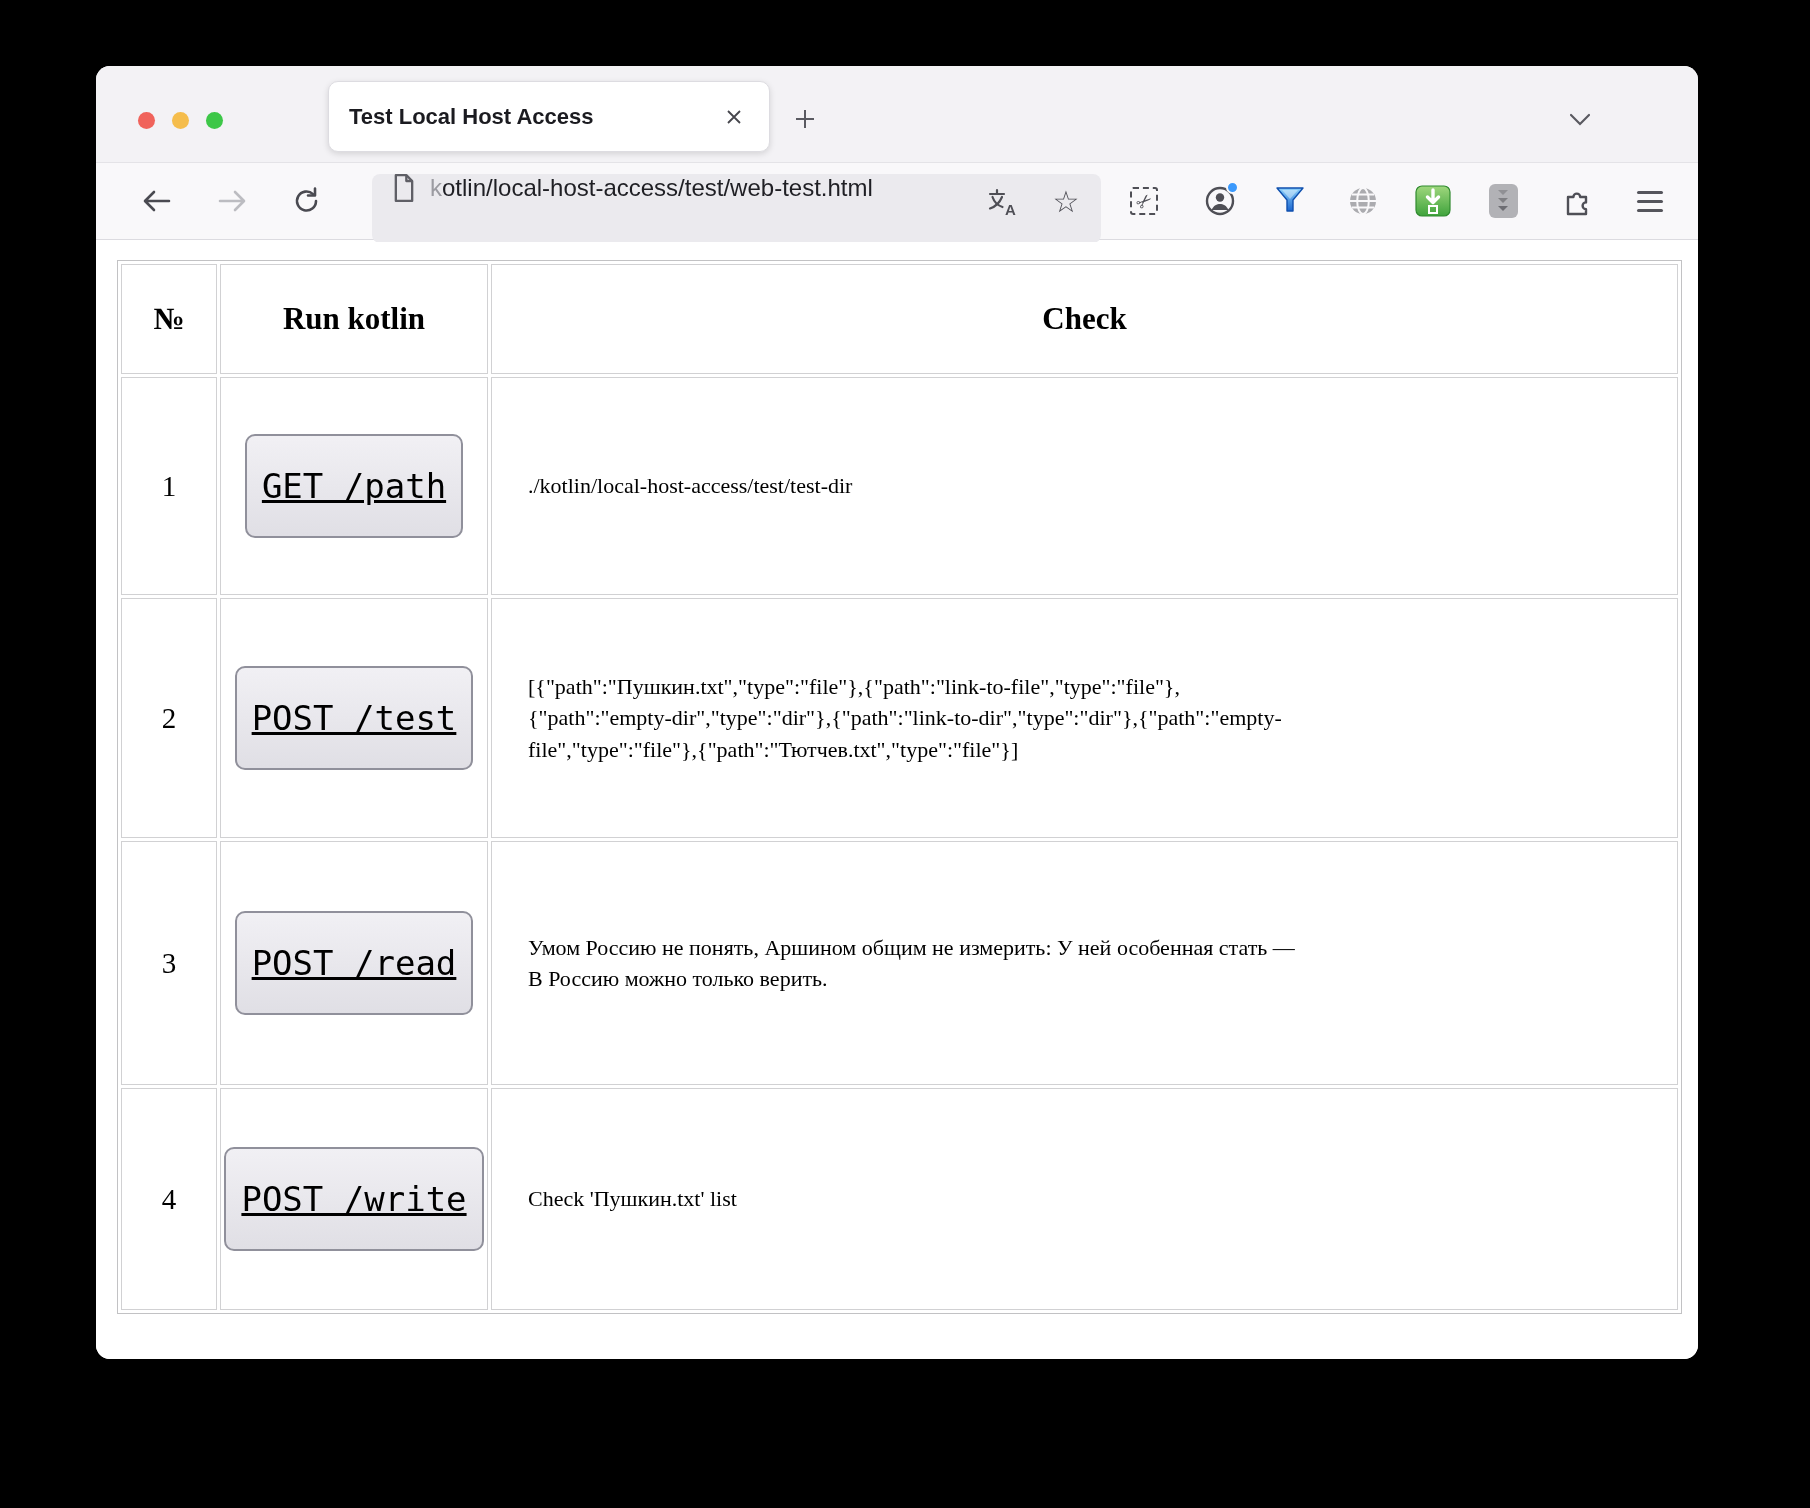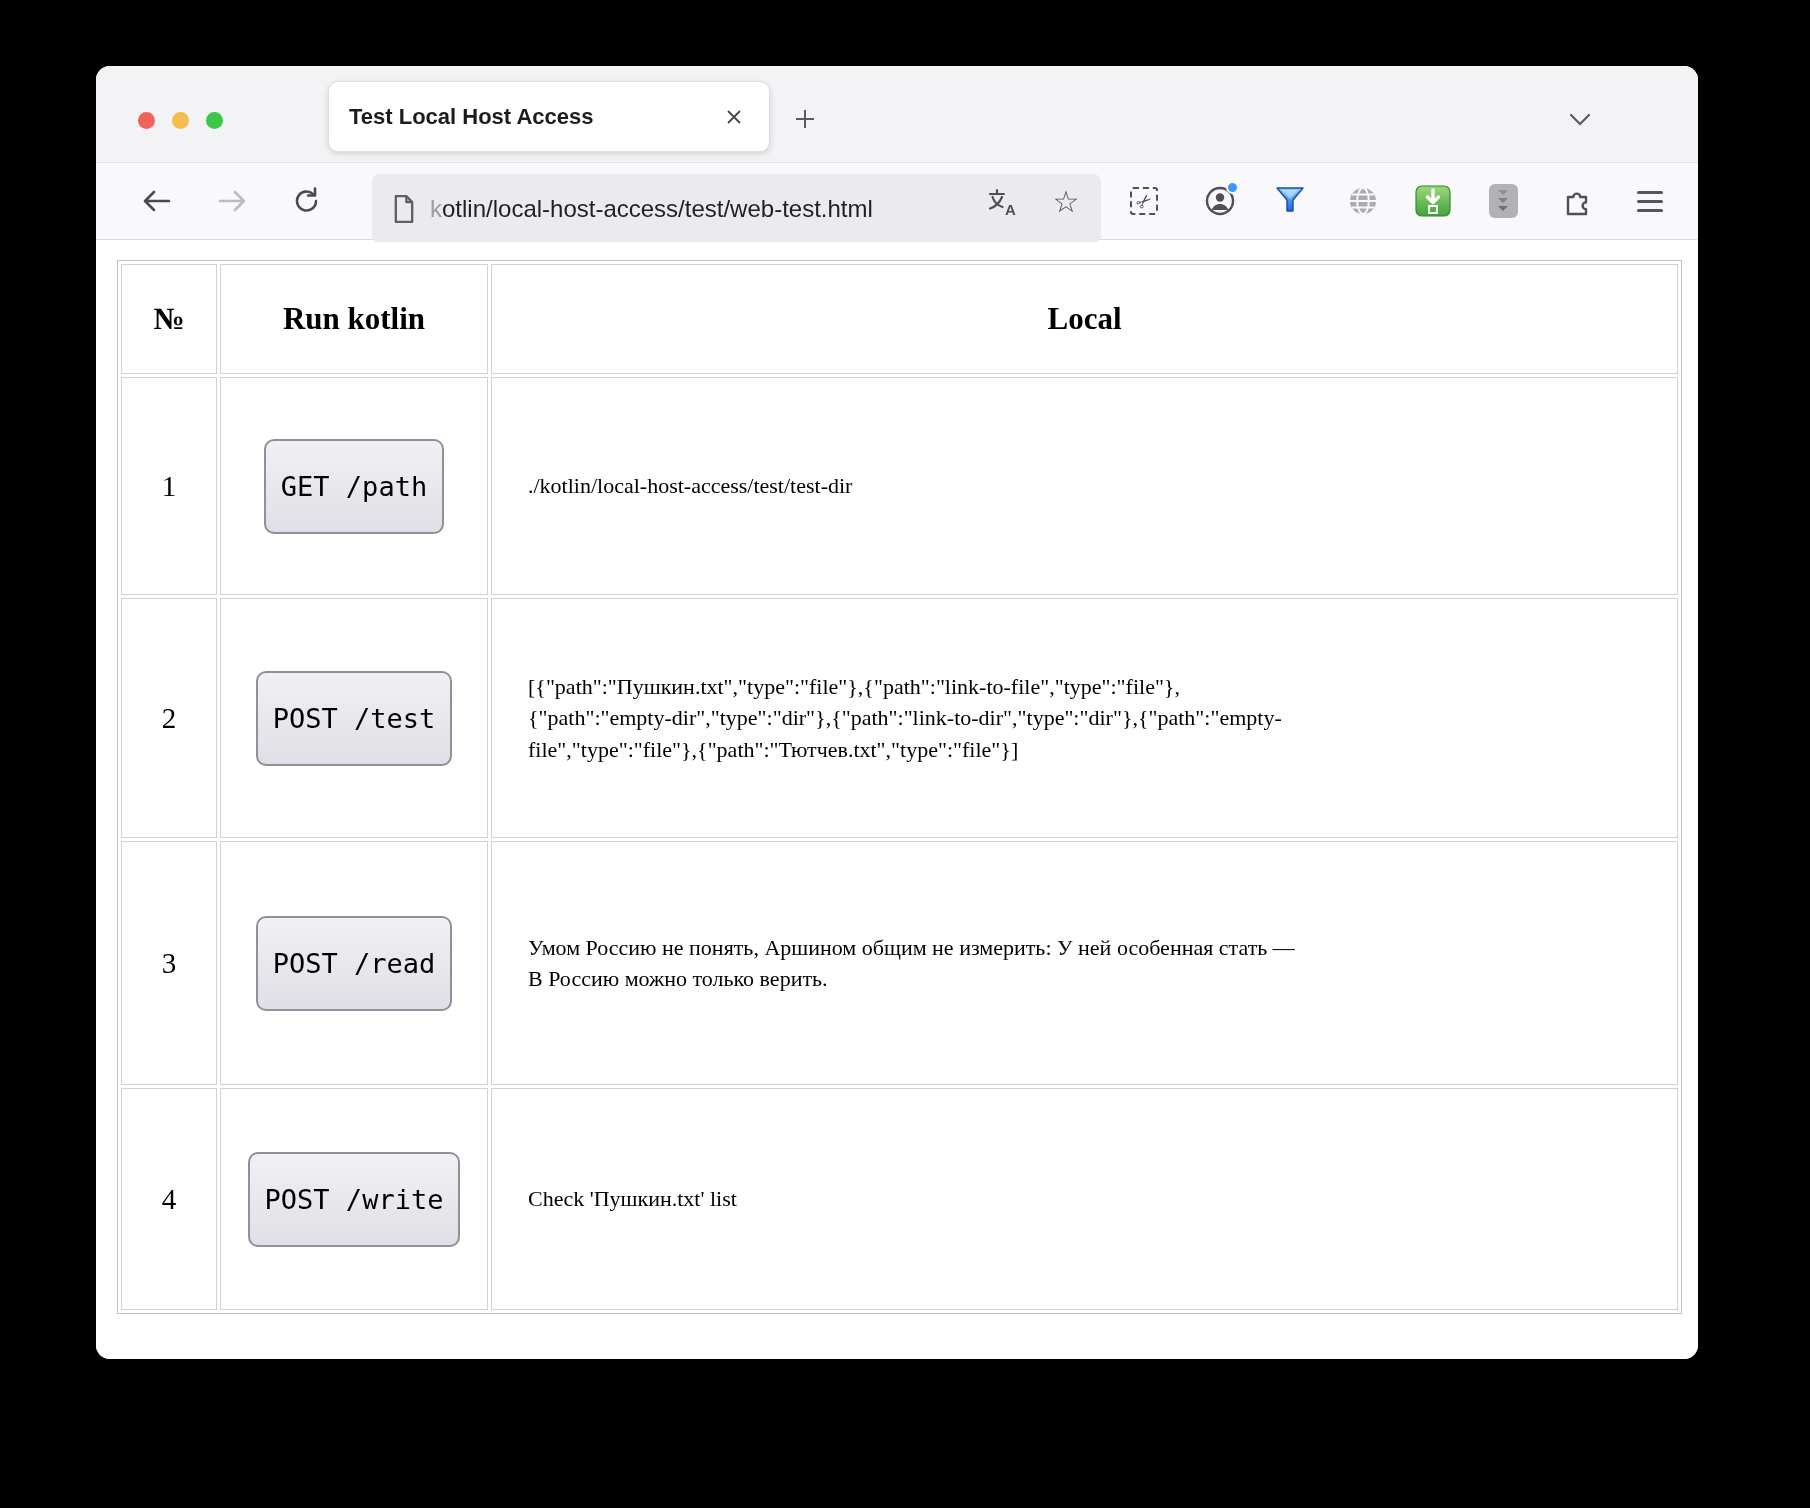--- a/index.html
+++ b/index.html
@@ -18,21 +18,21 @@
         display:flex; align-items:center; padding:0 20px; }
   .tab-title{ flex:1; font-size:22px; color:#1b1b20; white-space:nowrap; overflow:hidden;font-weight:bold; }
   .iconbtn{ display:flex; align-items:center; justify-content:center; width:40px; height:40px; border-radius:6px; }
   .tabbar .newtab{ position:absolute; left:689px; top:33px; }
   .tabbar .tabs-chevron{ position:absolute; left:1464px; top:34px; }
 
   
   .toolbar{ position:relative; height:77px; background:#f9f8fa; border-bottom:1px solid #dcdbe0; }
   .toolbar .iconbtn{ position:absolute; top:18px; }
   .urlbar{ position:absolute; left:276px; top:11px; width:729px; height:69px;
-           background:#ebeaee; border-radius:8px; display:flex; align-items:center; }
+           background:#ebeaee; border-radius:8px; display:flex; }
   .urlbar .doc{ margin-left:20px; display:flex; }
   .url-text{ margin-left:14px; font-size:24px; color:#1f1f24; white-space:nowrap; }
   .url-fade{ color:#9b9ba1; }
   .urlbar .inbtn{ position:absolute; top:8px; }
   .star-glyph{ font-family:"DejaVu Sans", sans-serif; font-size:30px; color:#4f4f56; line-height:1; }
   .snipbox{ width:28px; height:28px; border:2.4px dashed #4f4f56; border-radius:3px;
             display:flex; align-items:center; justify-content:center; }
   .snipbox span{ font-family:"DejaVu Sans", sans-serif; font-size:19px; color:#4f4f56; transform:rotate(-42deg); }
   .badge{ position:absolute; right:1px; top:0; width:13px; height:13px; border-radius:50%;
           background:#3b99fc; border:2px solid #f9f8fa; }
@@ -45,23 +45,23 @@
   .content{ position:absolute; top:176px; left:0; right:0; bottom:0; background:#fff; overflow:hidden; }
   table.test{ margin:18px 0 0 21px; width:1565px; border:1px solid #c2c2c4;
               border-collapse:separate; border-spacing:3px; table-layout:fixed; background:#fff; }
   table.test th, table.test td{ border:1px solid #d1d1d3; background:#fff; vertical-align:middle; }
   th{ font-family:"Liberation Serif", serif; font-weight:bold; font-size:31px; text-align:center; }
   tr.hdr{ height:110px; }
   td.num{ font-family:"Liberation Serif", serif; font-size:29px; text-align:center; }
   td.cmd{ text-align:center; }
   td.out{ font-family:"Liberation Serif", serif; font-size:22px; line-height:1.42;
           padding:0 30px 0 36px; white-space:pre-line; }
-  button.run{ font-family:"DejaVu Sans Mono", monospace; font-size:27px; color:#000;
+  button.run{ font-family:"DejaVu Sans Mono", monospace; font-size:34px; color:#000;
               padding:30px 15px; border:2px solid #90909b; border-radius:10px;
-              background:linear-gradient(180deg,#f1f0f4 0%,#e0dfe5 100%); cursor:pointer; }
+              background:linear-gradient(180deg,#f1f0f4 0%,#e0dfe5 100%); cursor:pointer;text-decoration:underline; }
   tr.r1{ height:218px; } tr.r2{ height:240px; } tr.r3{ height:244px; } tr.r4{ height:222px; }
   svg{ display:block; }
 </style>
 </head>
 <body>
 
 <div class="window">
 
   <div class="tabbar">
     <span class="light red"></span>
@@ -215,21 +215,21 @@
     <table class="test">
       <colgroup>
           <col style="width:96px">
           <col style="width:268px">
           <col>
         </colgroup>
       <tbody>
           <tr class="hdr">
         <th>№</th>
         <th>Run kotlin</th>
-        <th>Local</th>
+        <th>Check</th>
       </tr>
       <tr class="r1">
         <td class="num">1</td>
         <td class="cmd"><button class="run">GET /path</button></td>
         <td class="out">./kotlin/local-host-access/test/test-dir</td>
       </tr>
       <tr class="r2">
         <td class="num">2</td>
         <td class="cmd"><button class="run">POST /test</button></td>
         <td class="out">[{"path":"Пушкин.txt","type":"file"},{"path":"link-to-file","type":"file"},

